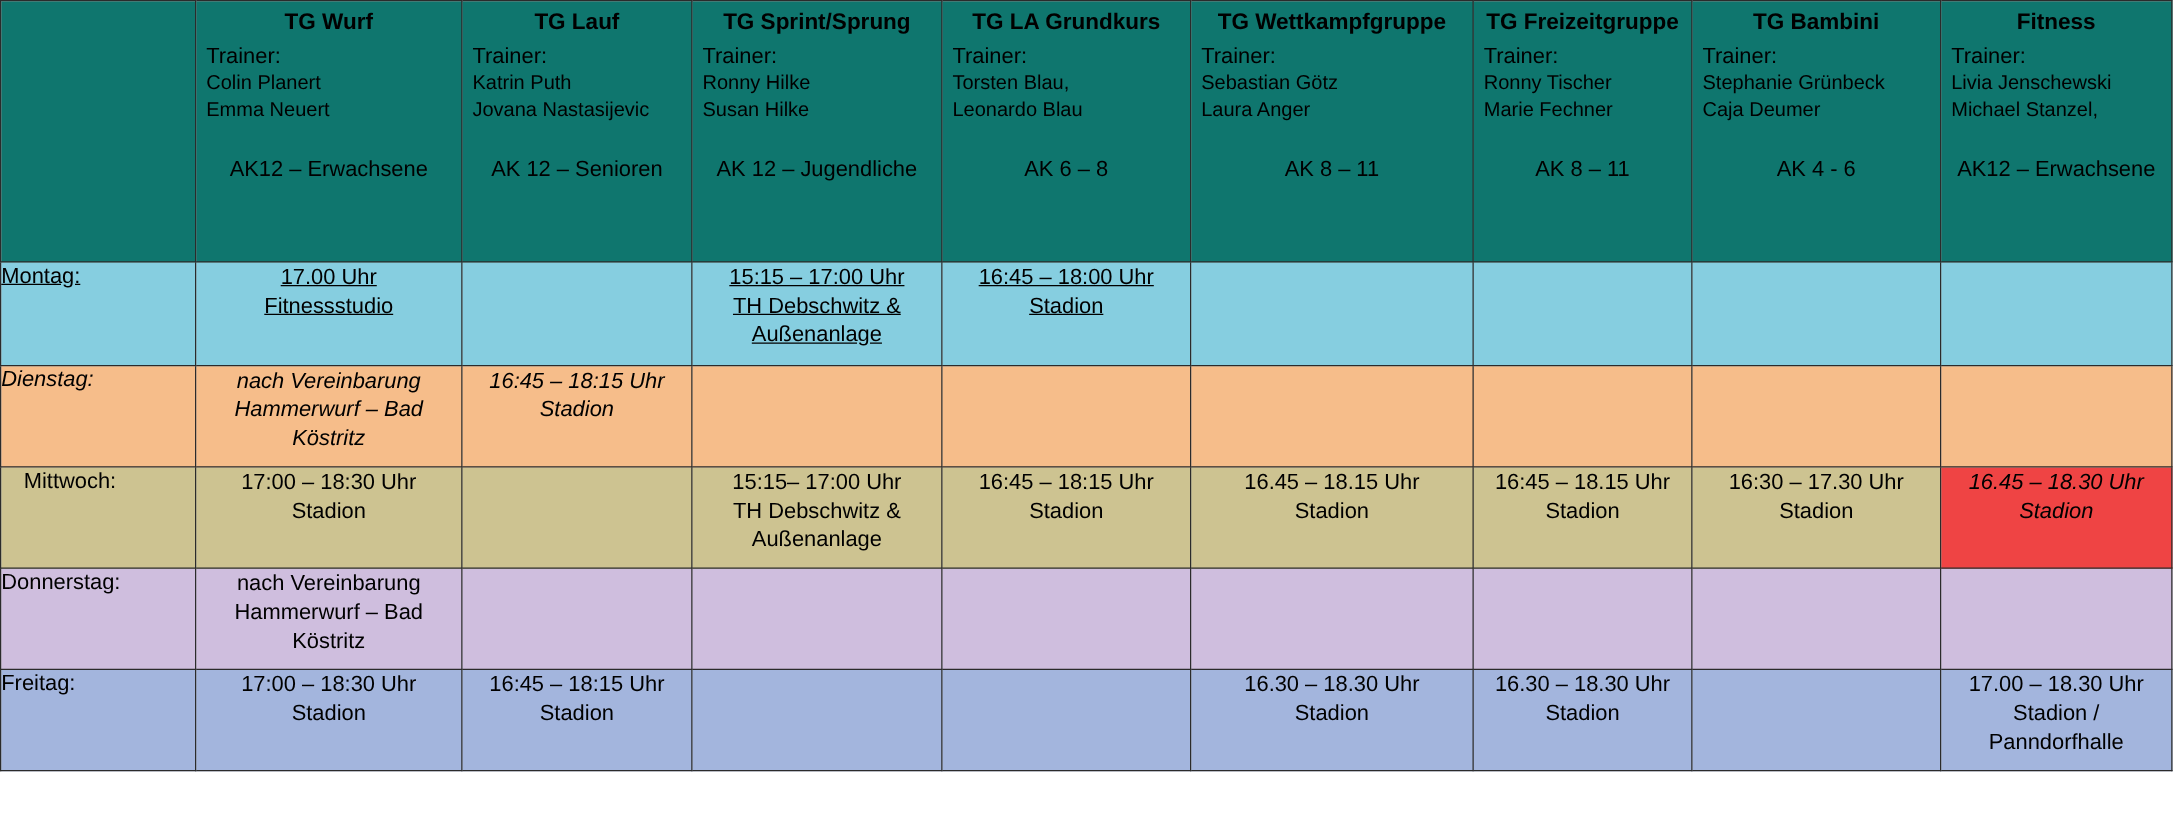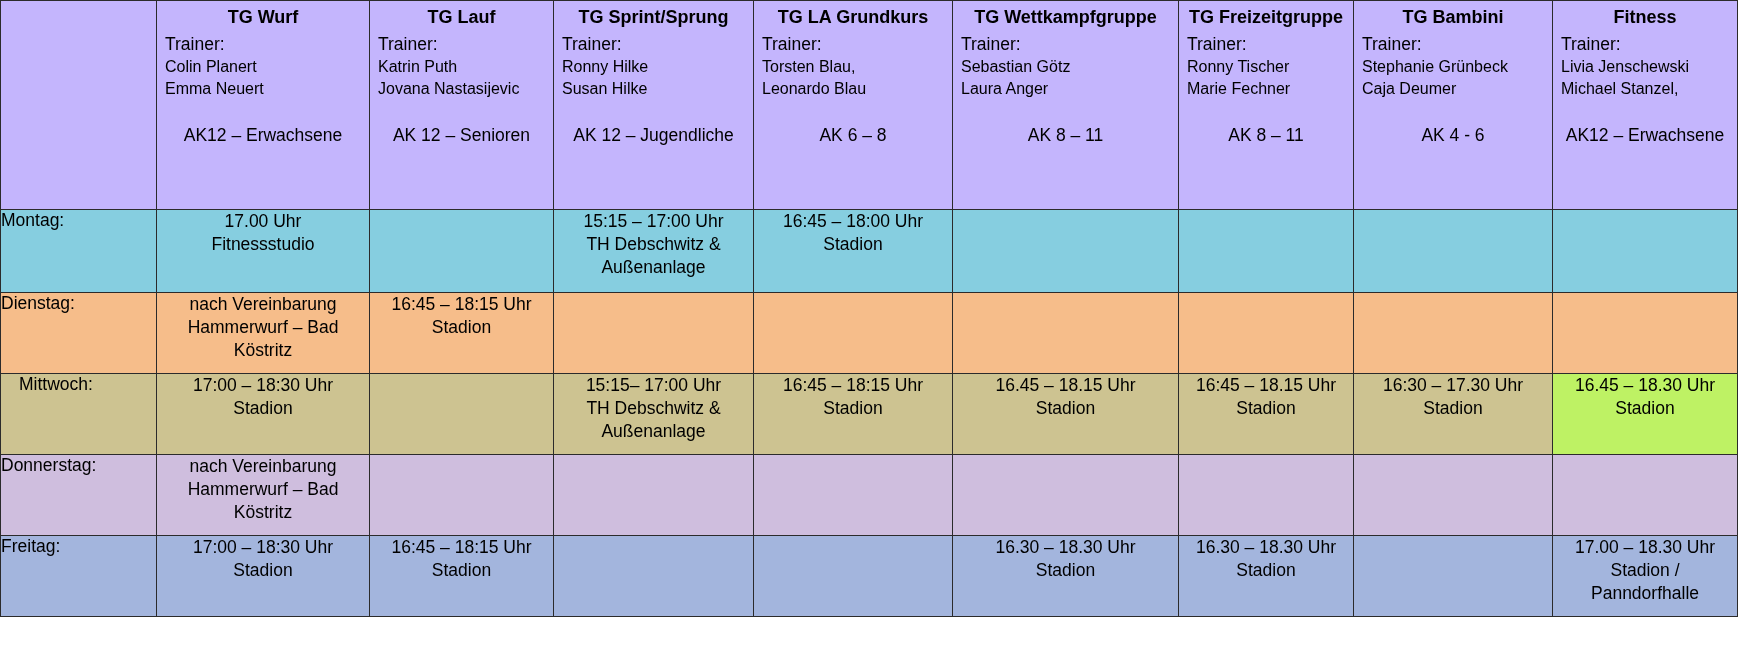--- a/index.html
+++ b/index.html
@@ -33,21 +33,21 @@
   col.c-group2 { width: 184px; }
   col.c-group3 { width: 200px; }
   col.c-group4 { width: 199px; }
   col.c-group5 { width: 226px; }
   col.c-group6 { width: 175px; }
   col.c-group7 { width: 199px; }
   col.c-group8 { width: 185px; }
 
   
   tr.header-row td {
-    background: #c4b5fd;
+    background: #0f766e;
     height: 208px;
   }
   .hdr-cell {
     padding: 6px 8px 8px 8px;
     box-sizing: border-box;
     height: 100%;
   }
   .hdr-title {
     text-align: center;
     font-weight: bold;
@@ -80,22 +80,22 @@
     padding: 0 10px;
     vertical-align: middle;
   }
   
   .slot {
     text-align: center;
     vertical-align: middle;
     padding: 6px 6px;
     line-height: 1.32;
   }
-  tr.row-montag td { background: #86cee0; height: 82px; }
-  tr.row-dienstag td { background: #f6bd8a; height: 80px; }
+  tr.row-montag td { background: #86cee0; height: 82px; text-decoration: underline; }
+  tr.row-dienstag td { background: #f6bd8a; height: 80px; font-style: italic; }
   tr.row-mittwoch td { background: #cdc391; height: 80px; }
   tr.row-donnerstag td { background: #cfbede; height: 80px; }
   tr.row-freitag td { background: #a3b5dd; height: 80px; }
 </style>
 </head>
 <body>
 
 <table class="schedule">
   <colgroup>
     <col class="c-day">
@@ -244,21 +244,21 @@
           <div>Stadion</div>
         </td>
         <td class="slot" style="background: rgb(205, 195, 145);">
           <div>16:45 – 18.15 Uhr</div>
           <div>Stadion</div>
         </td>
         <td class="slot" style="background: rgb(205, 195, 145); text-align: center;">
           <div>16:30 – 17.30 Uhr</div>
           <div>Stadion</div>
         </td>
-        <td class="slot" style="background: #bef264;">
+        <td class="slot" style="background: #ef4444; font-style: italic;">
           <div>16.45 – 18.30 Uhr</div>
           <div>Stadion</div>
         </td>
       </tr>
       <tr class="row-donnerstag">
         <td class="day-cell" style="background: rgb(207, 190, 222);">Donnerstag:</td>
         <td class="slot" style="background: rgb(207, 190, 222);">
           <div>nach Vereinbarung</div>
           <div>Hammerwurf – Bad</div>
           <div>Köstritz</div>

